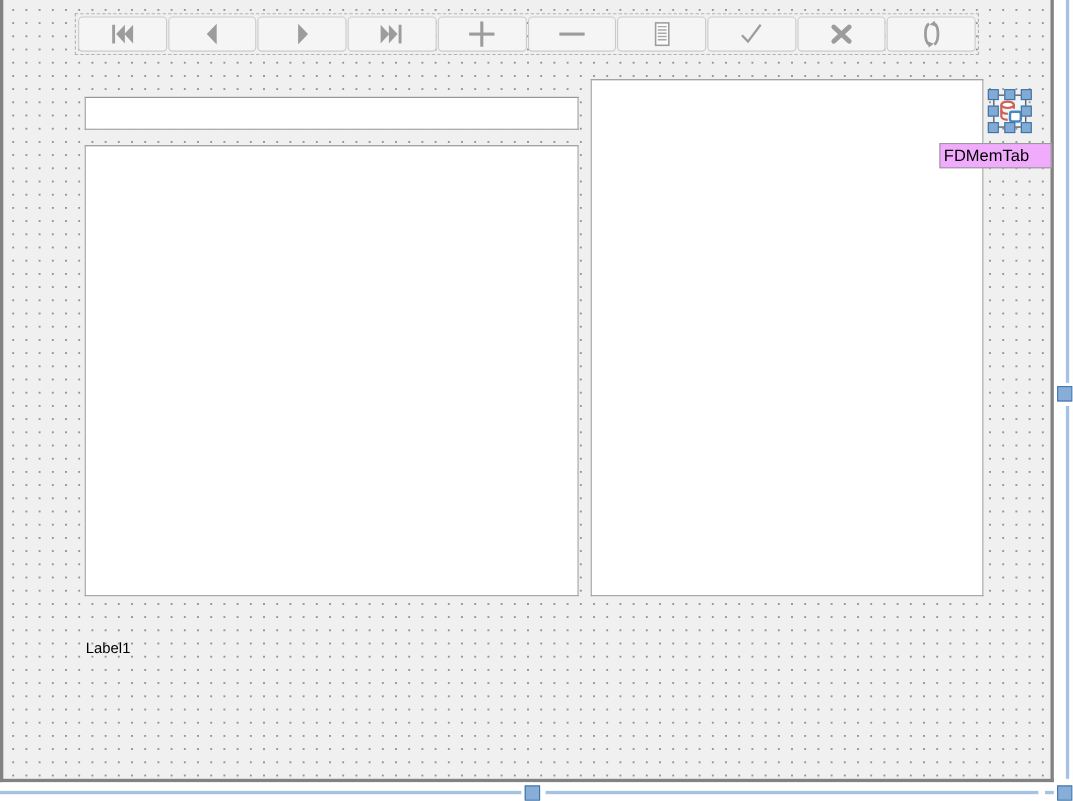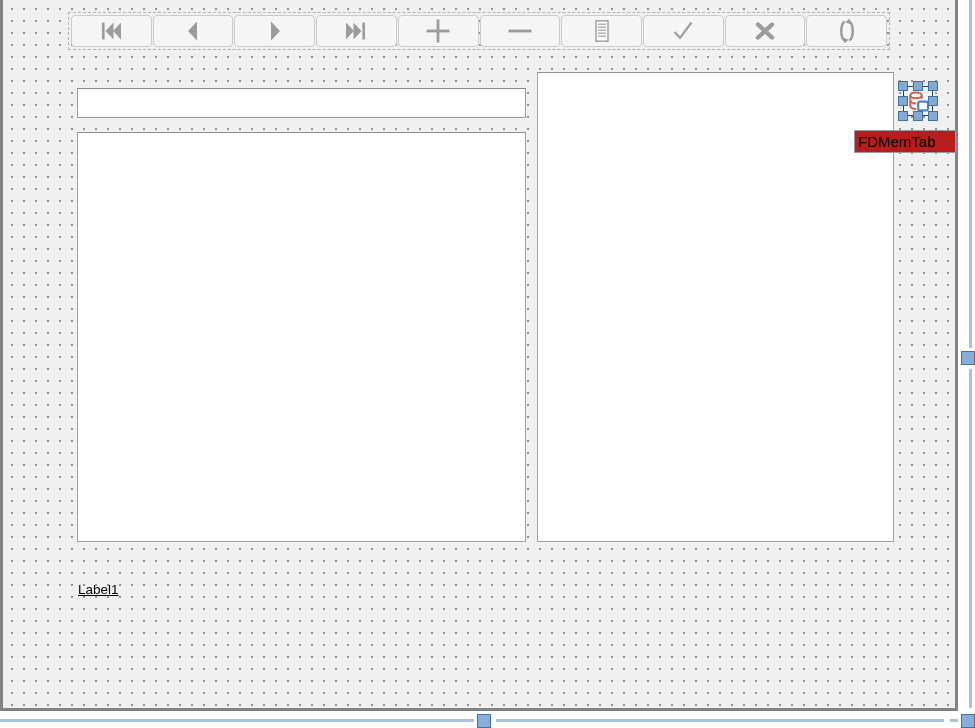--- a/index.html
+++ b/index.html
@@ -58,21 +58,21 @@
     position: absolute;
     background: #ffffff;
     border: 1px solid #a0a0a0;
     border-top-color: #8e8e8e;
   }
   .panel-left  { left: 74px;  top: 132px; width: 449px; height: 410px; }
   .panel-right { left: 534px; top: 72px;  width: 357px; height: 470px; }
 
   .label1 {
     position: absolute; left: 75px; top: 582px;
-    font-size: 13.5px; color: #000000; line-height: 16px; text-decoration: underline;
+    font-size: 13.5px; color: #000000; line-height: 16px;
   }
 
   
   .comp-frame {
     position: absolute; left: 903px; top: 86px;
     width: 30px; height: 30px;
     border: 1px solid #3c3c3c;
   }
   .comp-icon {
     position: absolute; left: 1px; top: 1px;
@@ -85,21 +85,21 @@
     border: 1.5px solid #41719f;
   }
   
   .h-tl { left:-6px;  top:-6px; }  .h-tm { left:9px;  top:-6px; }  .h-tr { left:24px; top:-6px; }
   .h-ml { left:-6px;  top:9px;  }                                   .h-mr { left:24px; top:9px;  }
   .h-bl { left:-6px;  top:24px; }  .h-bm { left:9px;  top:24px; }  .h-br { left:24px; top:24px; }
 
   .comp-caption {
     position: absolute; left: 854px; top: 130px;
     width: 102px; height: 23px;
-    background: #b91c1c;
+    background: #f0abfc;
     border: 1px solid #9a9a9a;
     font-size: 15px; color: #000;
     line-height: 21px; padding-left: 3px;
     white-space: nowrap; overflow: hidden;
   }
 
   
   .sel-line { position: absolute; background: #a4c3e3; }
   .sel-v1 { left: 969px; top: 0;     width: 3px; height: 348px; }
   .sel-v2 { left: 969px; top: 369px; width: 3px; height: 339px; }

